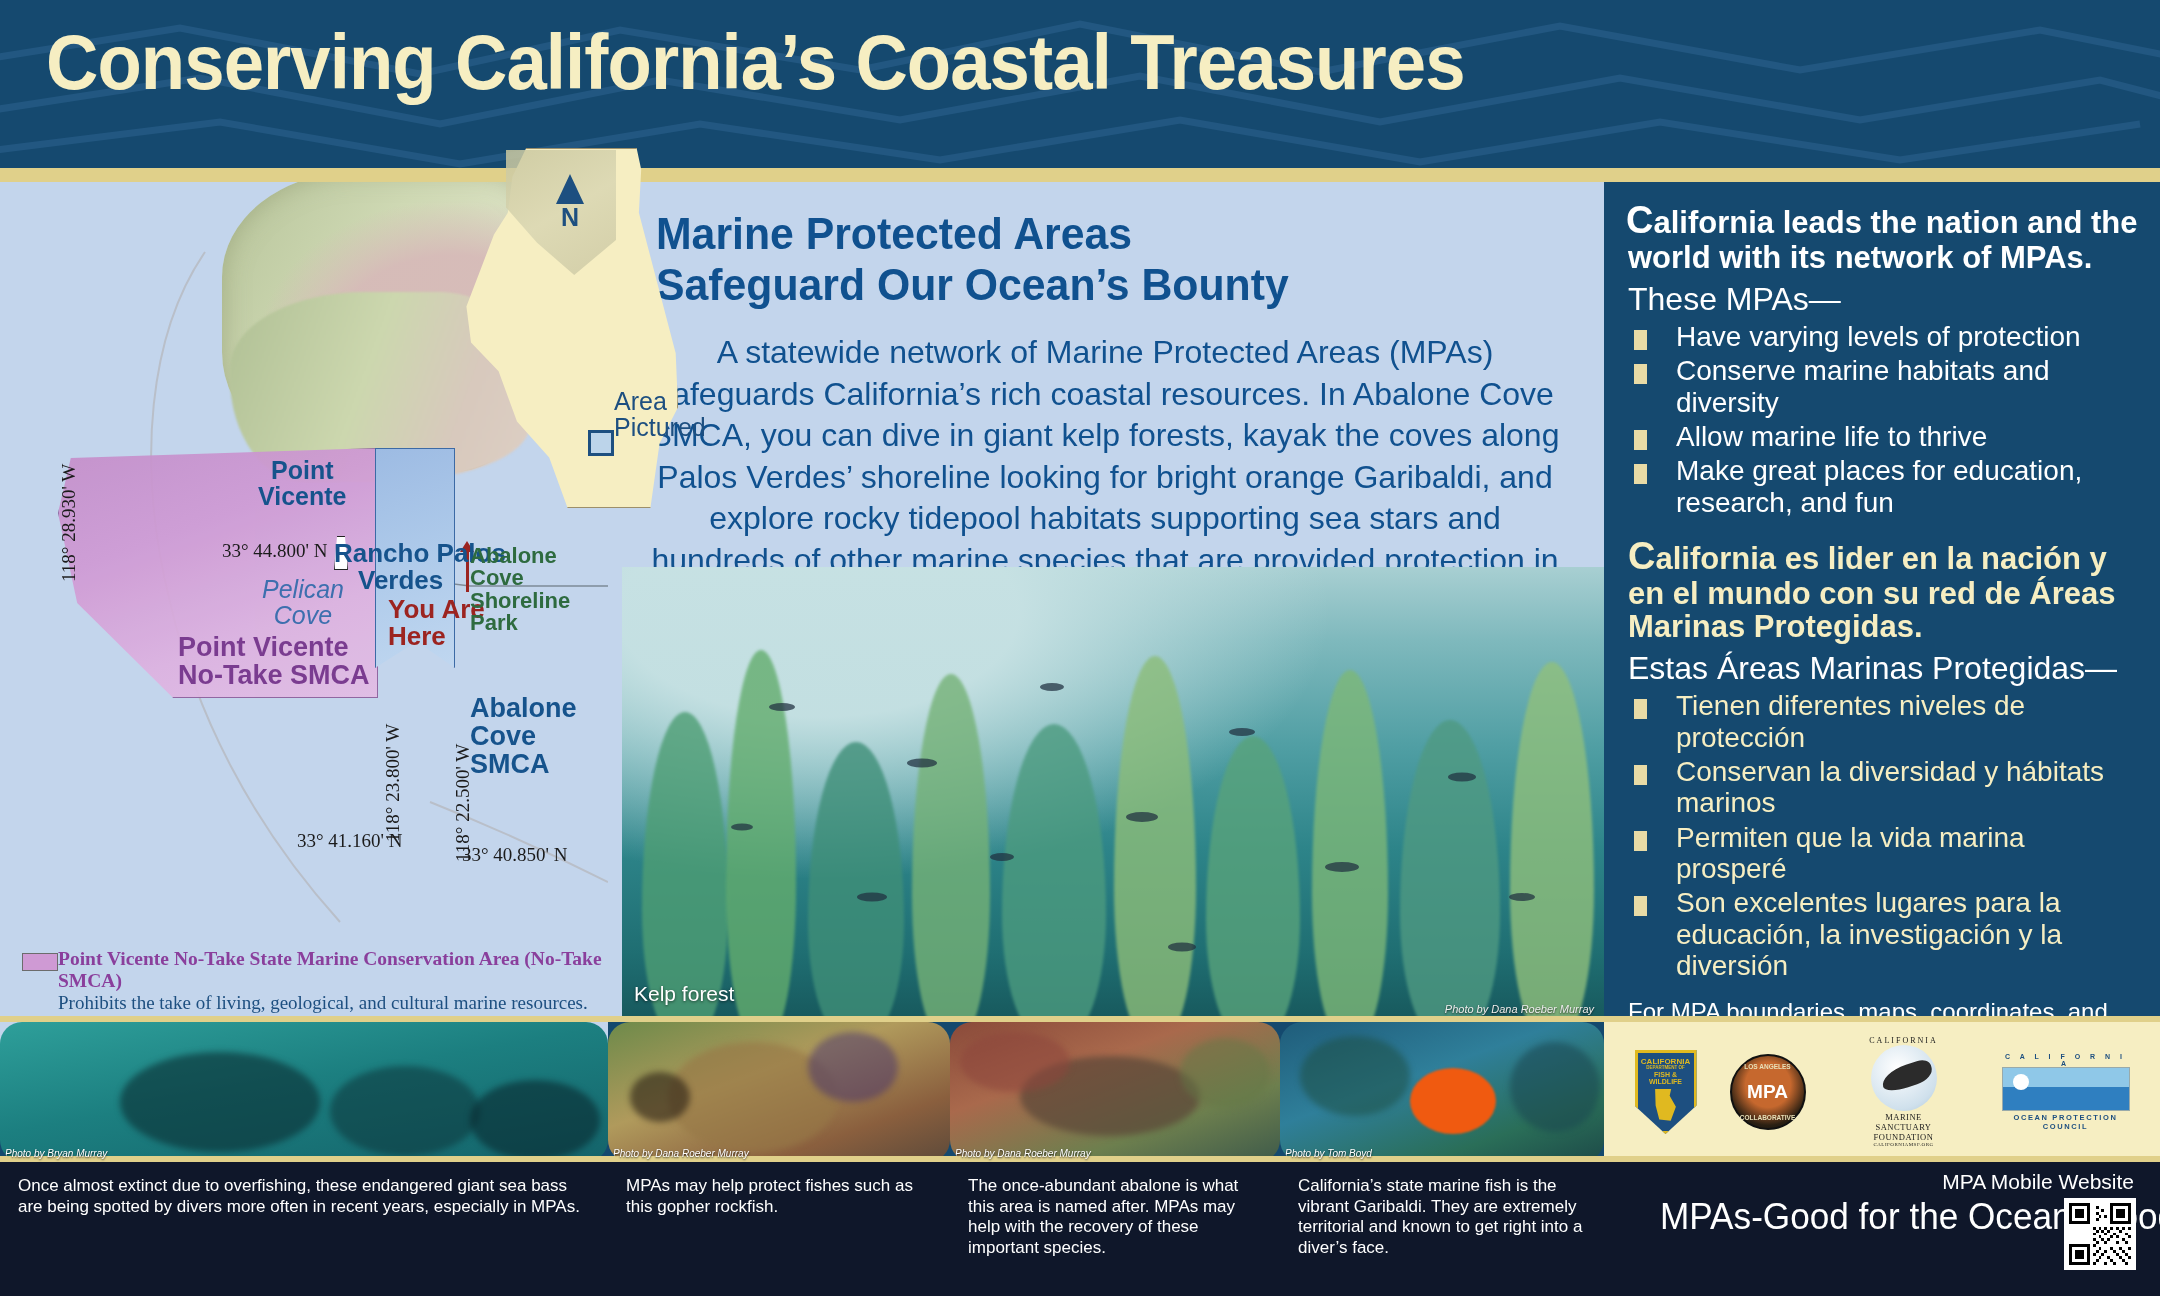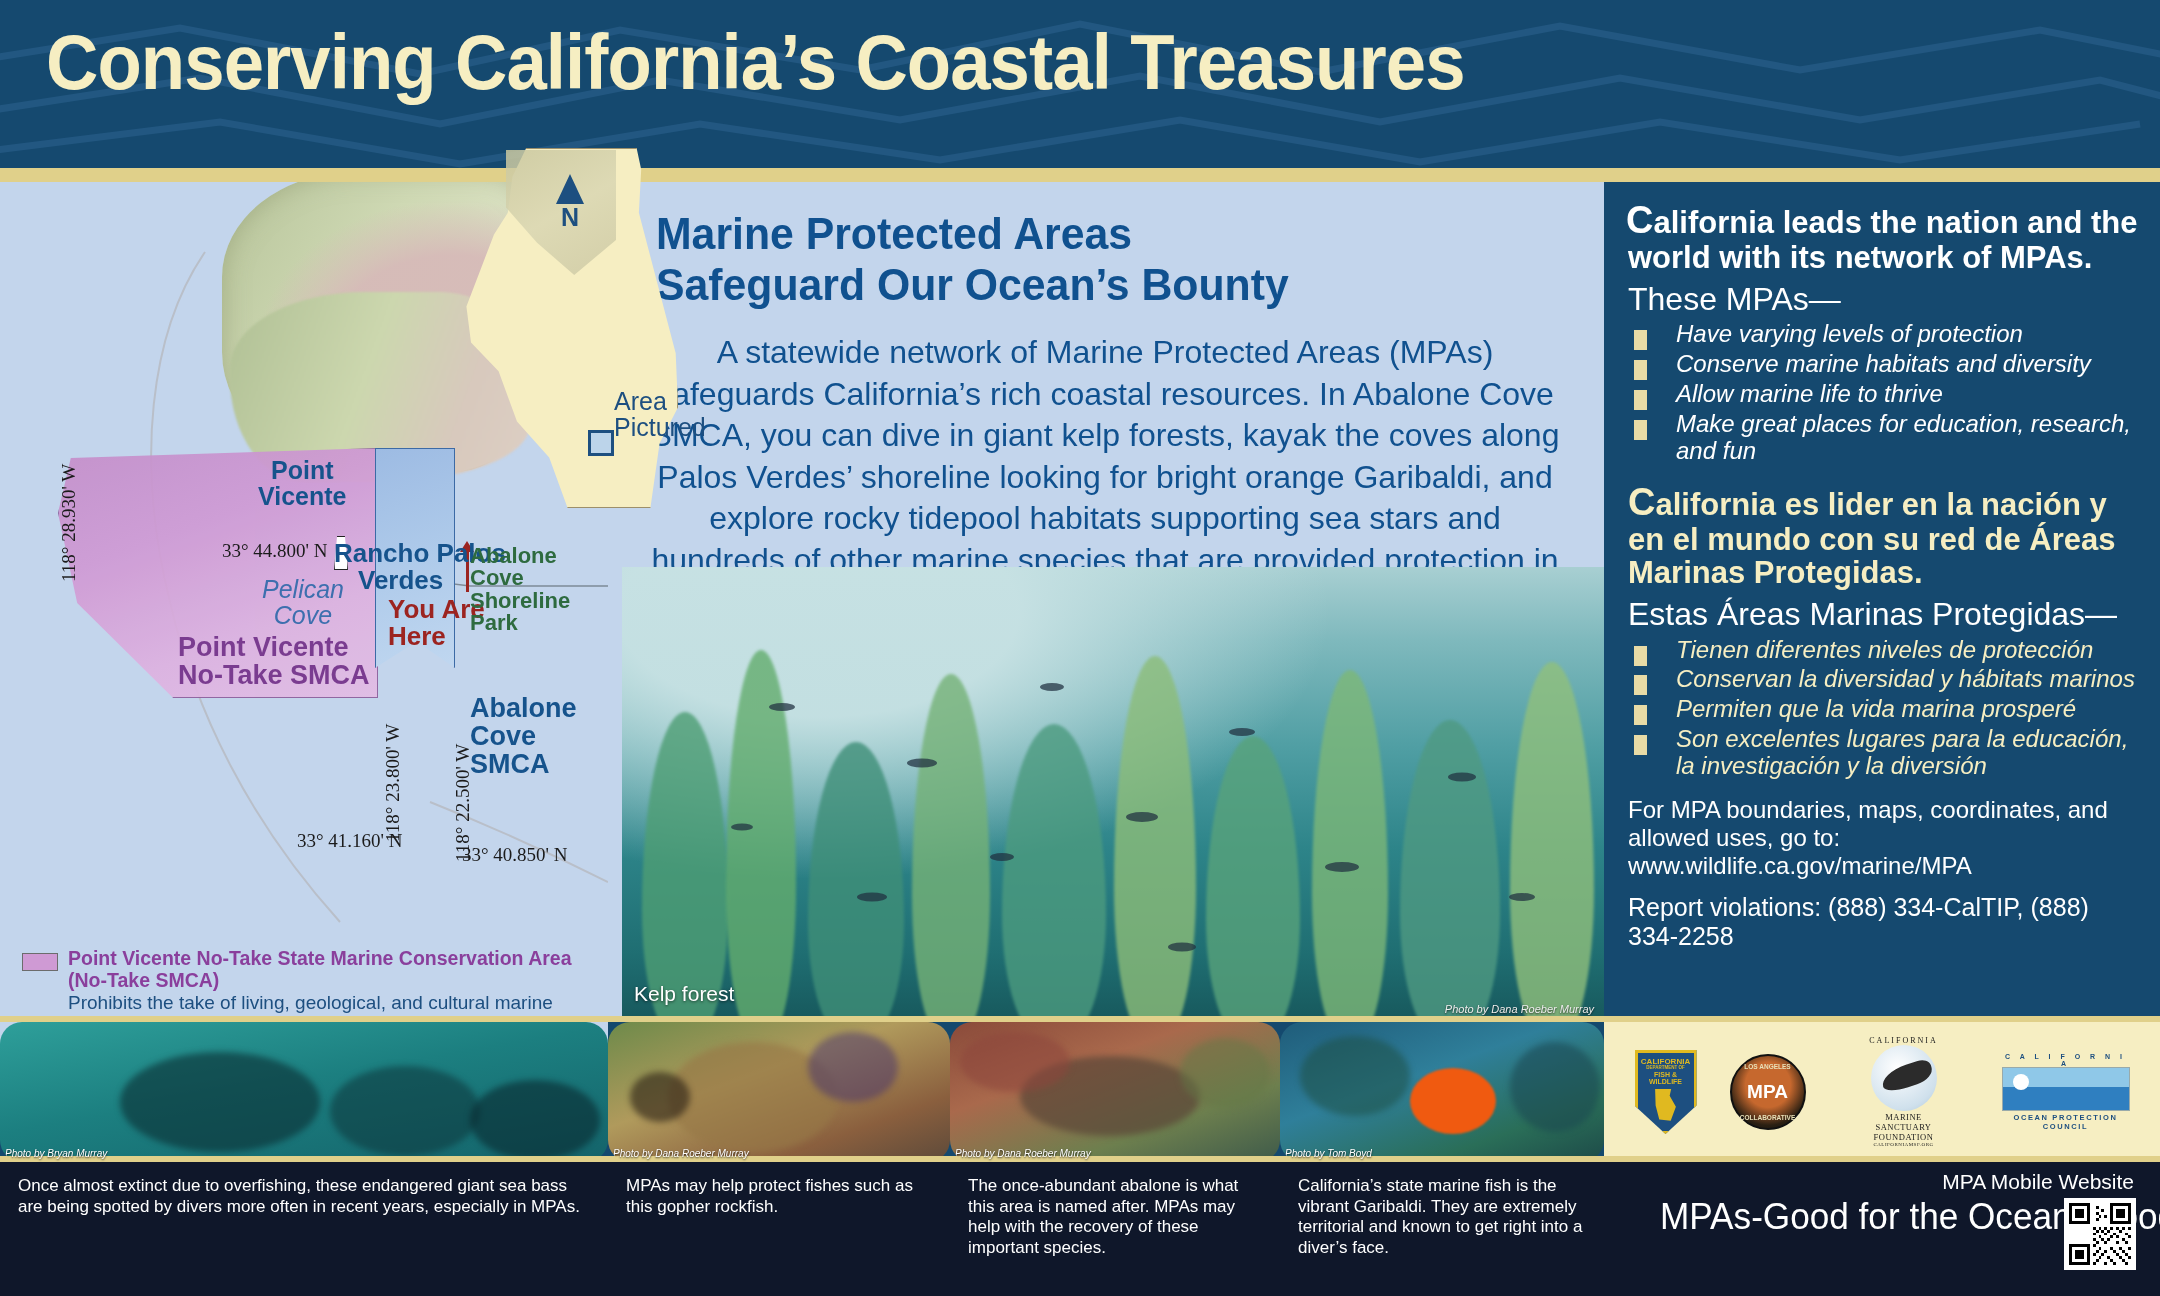--- a/index.html
+++ b/index.html
@@ -113,21 +113,21 @@
     position:absolute; left:588px; top:430px; width:26px; height:26px;
     border:3px solid #1d4f80; background:#bcd4ea; z-index:8;
   }
   .ca-area-label {
     position:absolute; left:614px; top:388px; z-index:8;
     font-size:25px; color:#1d4f80; line-height:1.05; text-align:left;
   }
 
   
   .legend { position:absolute; left:22px; top:766px; width:586px; }
-  .lg-row { display:flex; gap:10px; margin-bottom:6px; }
+  .lg-row { display:flex; margin-bottom:6px;font-family:Liberation Serif, serif; }
   .swatch { width:36px; height:18px; flex:0 0 36px; margin-top:5px; border:1px solid #6c6c6c; }
   .sw-purple { background:#cf9ad4; }
   .lg-title-p { font-size:19.5px; font-weight:bold; color:#8a3f9c; line-height:1.12; }
   .lg-body    { font-size:19px; color:#1d4f80; line-height:1.18; }
 
   
   .center {
     position:absolute; left:608px; top:182px; width:996px; height:840px;
     background:#c3d5ec; overflow:hidden;
   }
@@ -167,22 +167,22 @@
   .sidebar {
     position:absolute; left:1604px; top:182px; width:556px; height:840px;
     background:#15496f; padding:18px 22px 0 24px; color:#fff;
   }
   .sb-h-en { font-size:31px; font-weight:bold; color:#ffffff; line-height:1.07; text-indent:-2px; }
   .sb-h-es { font-size:31px; font-weight:bold; color:#f6eec2; line-height:1.07; margin-top:18px; }
   .sb-h-en .dc, .sb-h-es .dc { font-size:38px; }
   .sb-sub { font-size:32px; color:#fff; margin-top:8px; line-height:1.1; }
   ul.sb-list { list-style:none; margin:4px 0 0 0; }
   ul.sb-list li {
-    position:relative; padding-left:48px; font-size:24px; line-height:1.12;
-    margin-bottom:3px; color:#fff;font-style:italic;
+    position:relative; padding-left:48px; font-size:28px; line-height:1.12;
+    margin-bottom:3px; color:#fff;
   }
   ul.sb-list.cream li { color:#f6eec2; }
   ul.sb-list li::before {
     content:""; position:absolute; left:6px; top:9px;
     width:13px; height:20px; background:#e8dba6;
   }
   .sb-foot { font-size:24px; line-height:1.16; margin-top:16px; color:#fff; }
   .sb-foot2 { font-size:25px; margin-top:14px; color:#fff; }
 
   

